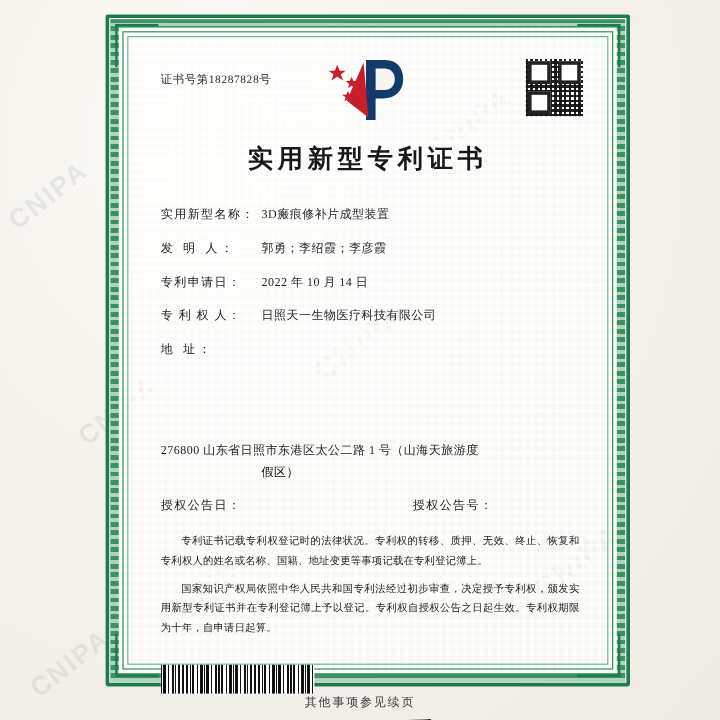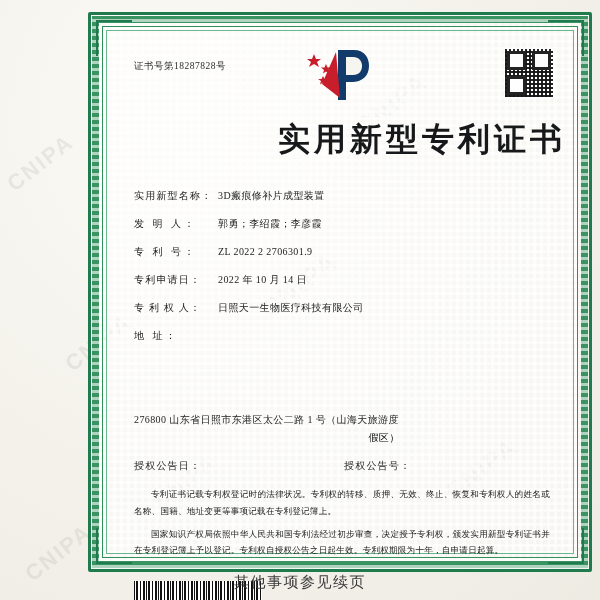--- a/index.html
+++ b/index.html
@@ -38,21 +38,21 @@
   .wm.w4 { left: 350px; top: 90px;  font-size: 24px; color: rgba(120,120,120,0.10); }
   .wm.w5 { left: 255px; top: 270px; font-size: 26px; color: rgba(120,120,120,0.10); }
   .wm.w6 { left: 440px; top: 455px; font-size: 24px; color: rgba(120,120,120,0.11); }
   .wm.w7 { left: 150px; top: 470px; font-size: 20px; color: rgba(120,120,120,0.09); }
 
   
   .sheet {
     position: absolute;
     left: 88px;
     top: 12px;
-    width: 504px;
+    width: 437px;
     height: 560px;
     background: rgba(255,255,255,0.45);
   }
   
   .border-outer {
     position: absolute;
     inset: 0;
     border: 3px solid #1f7a4d;
     border-radius: 2px;
   }
@@ -144,22 +144,22 @@
     width: 13px;
     height: 13px;
     background: #fff;
     border: 3px solid #111;
   }
   .qr-eye.a { left: 2px;  top: 2px; }
   .qr-eye.b { right: 2px; top: 2px; }
   .qr-eye.c { left: 2px;  bottom: 2px; }
 
   .cert-title {
-    text-align: right;
-    font-size: 32px;
+    text-align: center;
+    font-size: 21px;
     font-weight: bold;
     color: #16181a;
     letter-spacing: 4px;
     margin-top: -6px;
   }
 
   .fields {
     margin-top: 26px;
     padding: 0 16px 0 20px;
     font-family: Liberation Serif, serif;
@@ -186,21 +186,20 @@
     display: flex;
     align-items: flex-end;
   }
   .frow.two .half .flabel { flex: 0 0 84px; }
   .frow.two .half.right .flabel { flex: 0 0 64px; letter-spacing: 1.2px; }
   .addr-second {
     margin-top: 2px;
     font-size: 10px;
     letter-spacing: 0.4px;
     padding-left: 84px;
-    text-align: center;
   }
 
   .para {
     margin: 6px 16px 0 20px;
     font-size: 8.6px;
     line-height: 1.95;
     color: #222;
     text-align: justify;
     text-indent: 17px;
     letter-spacing: 0.2px;
@@ -241,21 +240,21 @@
     color: #16181a;
     letter-spacing: 4px;
     transform: skewX(-6deg) rotate(-2deg);
   }
   .footer-note {
     position: absolute;
     left: 0;
     right: 0;
     bottom: 8px;
     text-align: center;
-    font-size: 15px;
+    font-size: 10px;
     color: #3a3a3a;
     letter-spacing: 1.5px;
   }
 </style>
 </head>
 <body>
 
 <div id="page">
 
   <div class="wm w1">CNIPA</div>
@@ -306,24 +305,20 @@
         <div class="frow">
           <div class="flabel wide">实用新型名称：</div>
           <div class="fvalue">3D瘢痕修补片成型装置</div>
         </div>
 
         <div class="frow">
           <div class="flabel">发 明 人：</div>
           <div class="fvalue">郭勇；李绍霞；李彦霞</div>
         </div>
 
-        <div class="frow">
-          <div class="flabel">专 利 号：</div>
-          <div class="fvalue">ZL 2022 2 2706301.9</div>
-        </div>
 
         <div class="frow">
           <div class="flabel wide">专利申请日：</div>
           <div class="fvalue">2022 年 10 月 14 日</div>
         </div>
 
         <div class="frow">
           <div class="flabel wide">专 利 权 人：</div>
           <div class="fvalue">日照天一生物医疗科技有限公司</div>
         </div>

